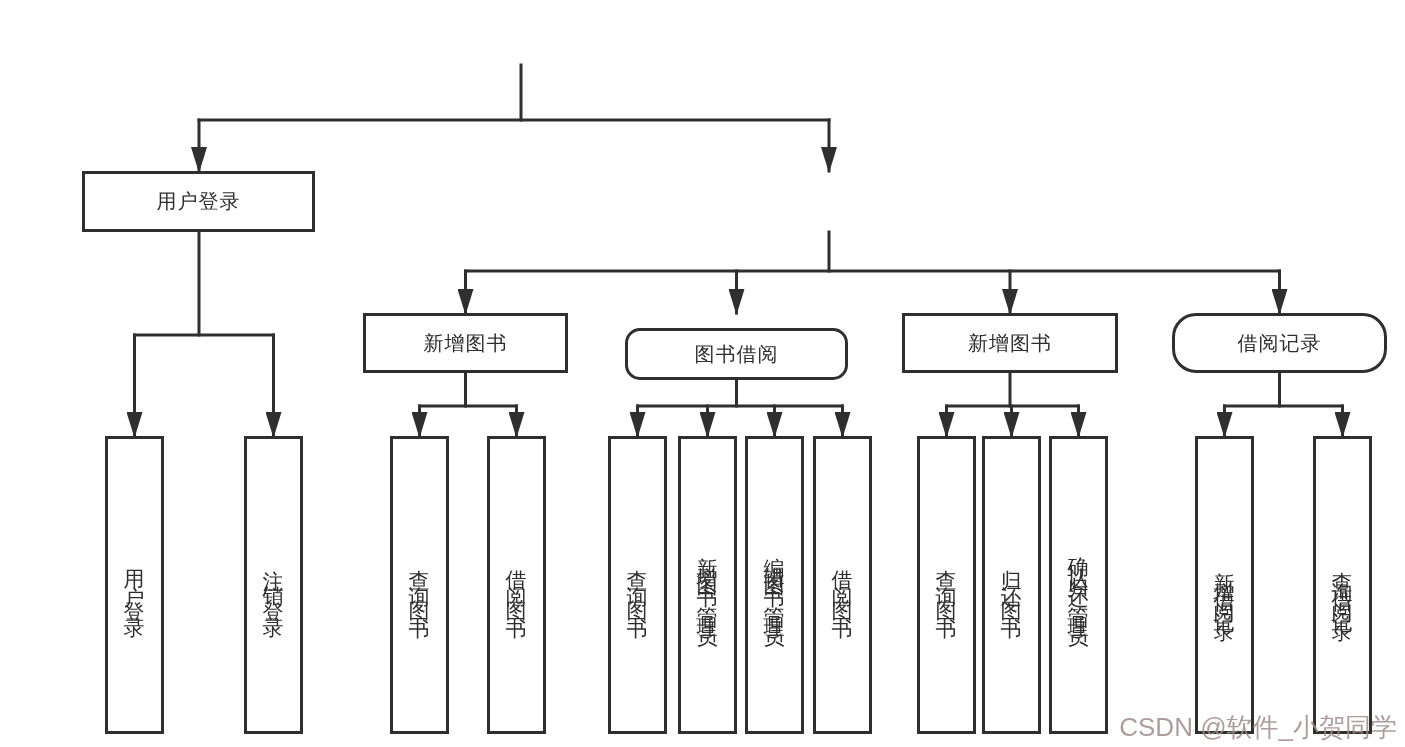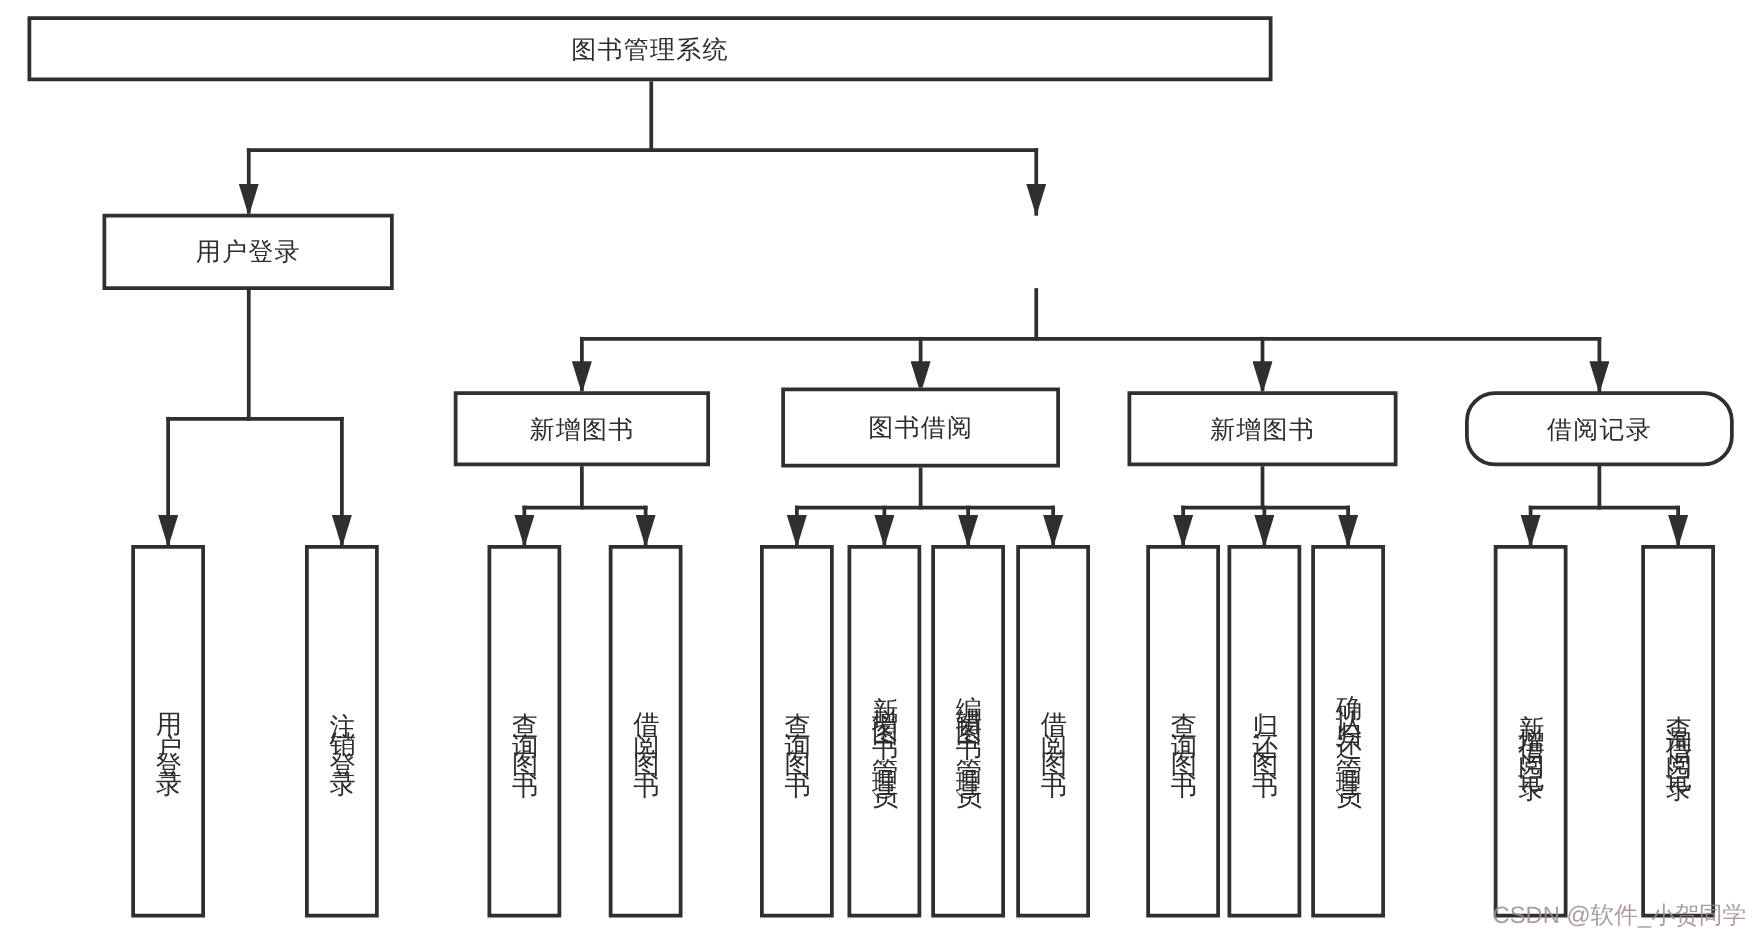--- a/index.html
+++ b/index.html
@@ -40,21 +40,21 @@
     font-size: 21px;
     letter-spacing: 10px;
     line-height: 1;
     white-space: nowrap;
   }
   .leaf.spread .v-label { letter-spacing: 16px; }
   .watermark {
     position: absolute;
     right: 8px;
     bottom: 2px;
-    font-size: 19px;
+    font-size: 26px;
     color: #9e8d8d;
     opacity: 0.85;
     z-index: 10;
     white-space: nowrap;
   }
 </style>
 </head>
 <body>
 
 <div class="canvas">
@@ -102,32 +102,29 @@
       <line x1="1011.5" y1="406" x2="1011.5" y2="436" marker-end="url(#arrowhead)"></line>
       <line x1="1078.5" y1="406" x2="1078.5" y2="436" marker-end="url(#arrowhead)"></line>
 
       <line x1="1279.5" y1="373" x2="1279.5" y2="406"></line>
       <line x1="1224.5" y1="406" x2="1342.5" y2="406"></line>
       <line x1="1224.5" y1="406" x2="1224.5" y2="436" marker-end="url(#arrowhead)"></line>
       <line x1="1342.5" y1="406" x2="1342.5" y2="436" marker-end="url(#arrowhead)"></line>
     </g>
   </svg>
 
-  <div class="node" style="left:22px; top:13px; width:996px; height:52px;">
-    <span class="h-label">图书管理系统</span>
-  </div>
 
   <div class="node" style="left:82px; top:171px; width:233px; height:61px;">
     <span class="h-label">用户登录</span>
   </div>
 
   <div class="node" style="left:363px; top:313px; width:205px; height:60px;">
     <span class="h-label">新增图书</span>
   </div>
-  <div class="node" style="left:625px; top:310px; width:223px; height:64px;">
+  <div class="node" style="left:625px; top:328px; width:223px; height:52px;border-radius:15px;">
     <span class="h-label">图书借阅</span>
   </div>
   <div class="node" style="left:902px; top:313px; width:216px; height:60px;">
     <span class="h-label">新增图书</span>
   </div>
   <div class="node" style="left:1172px; top:313px; width:215px; height:60px;border-radius:24px;">
     <span class="h-label">借阅记录</span>
   </div>
 
   <div class="node leaf spread" style="left:105px;">

